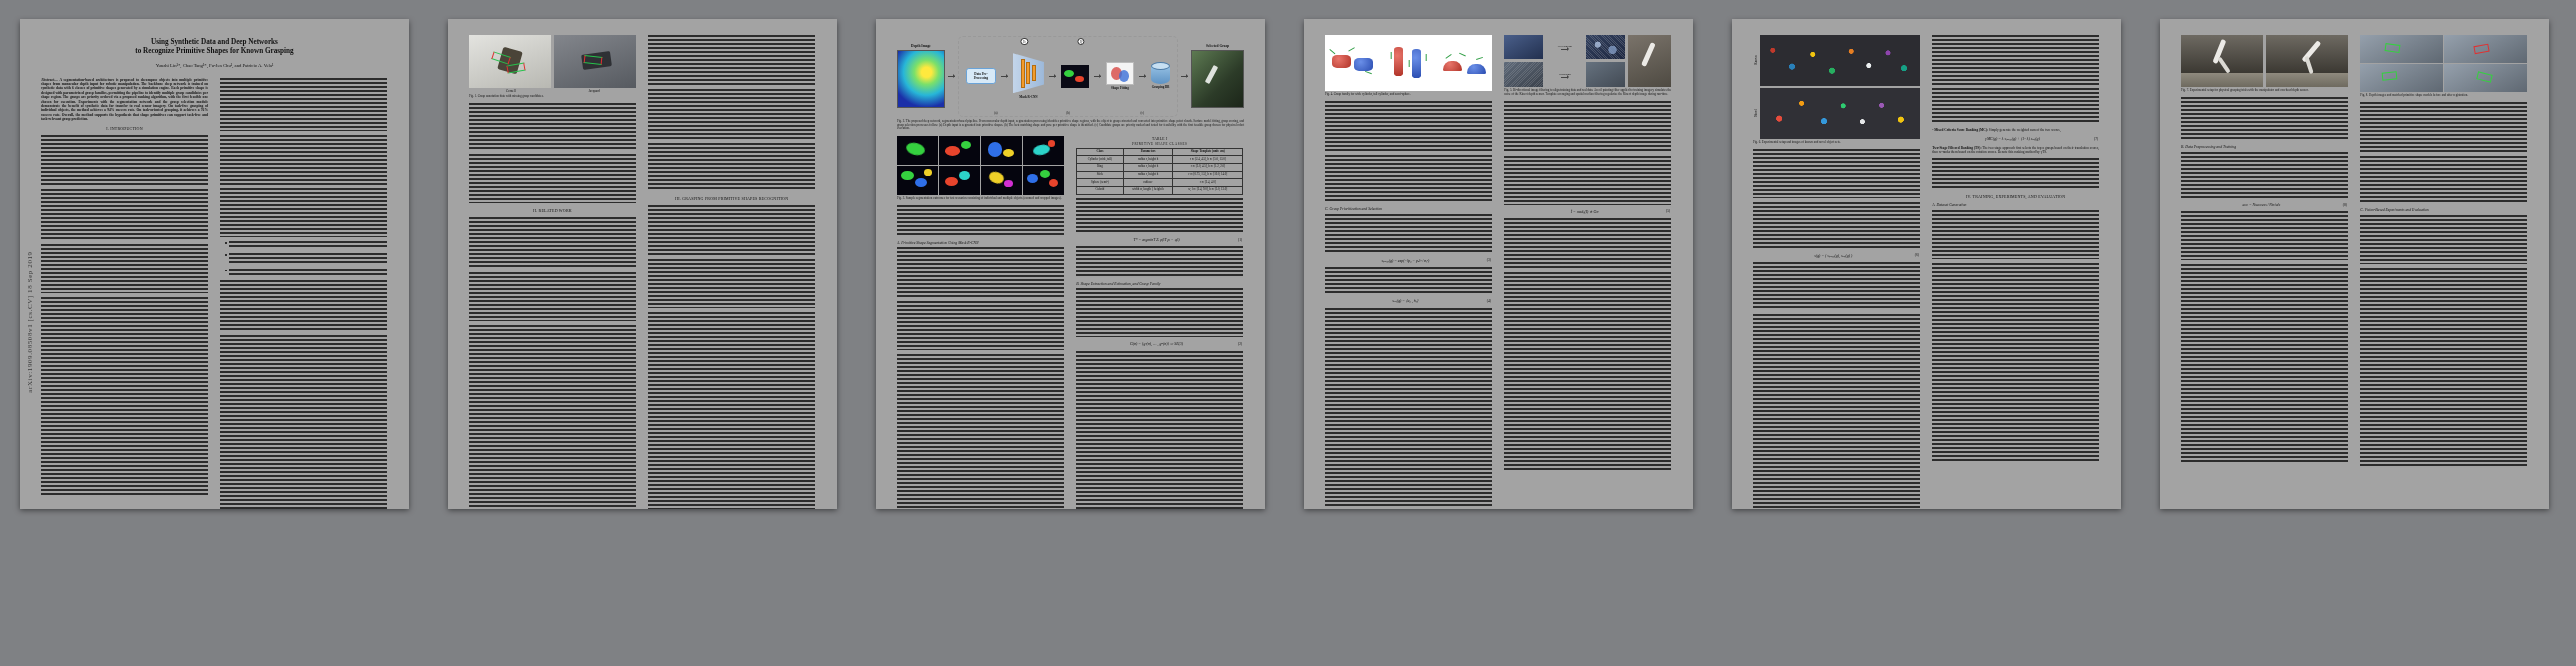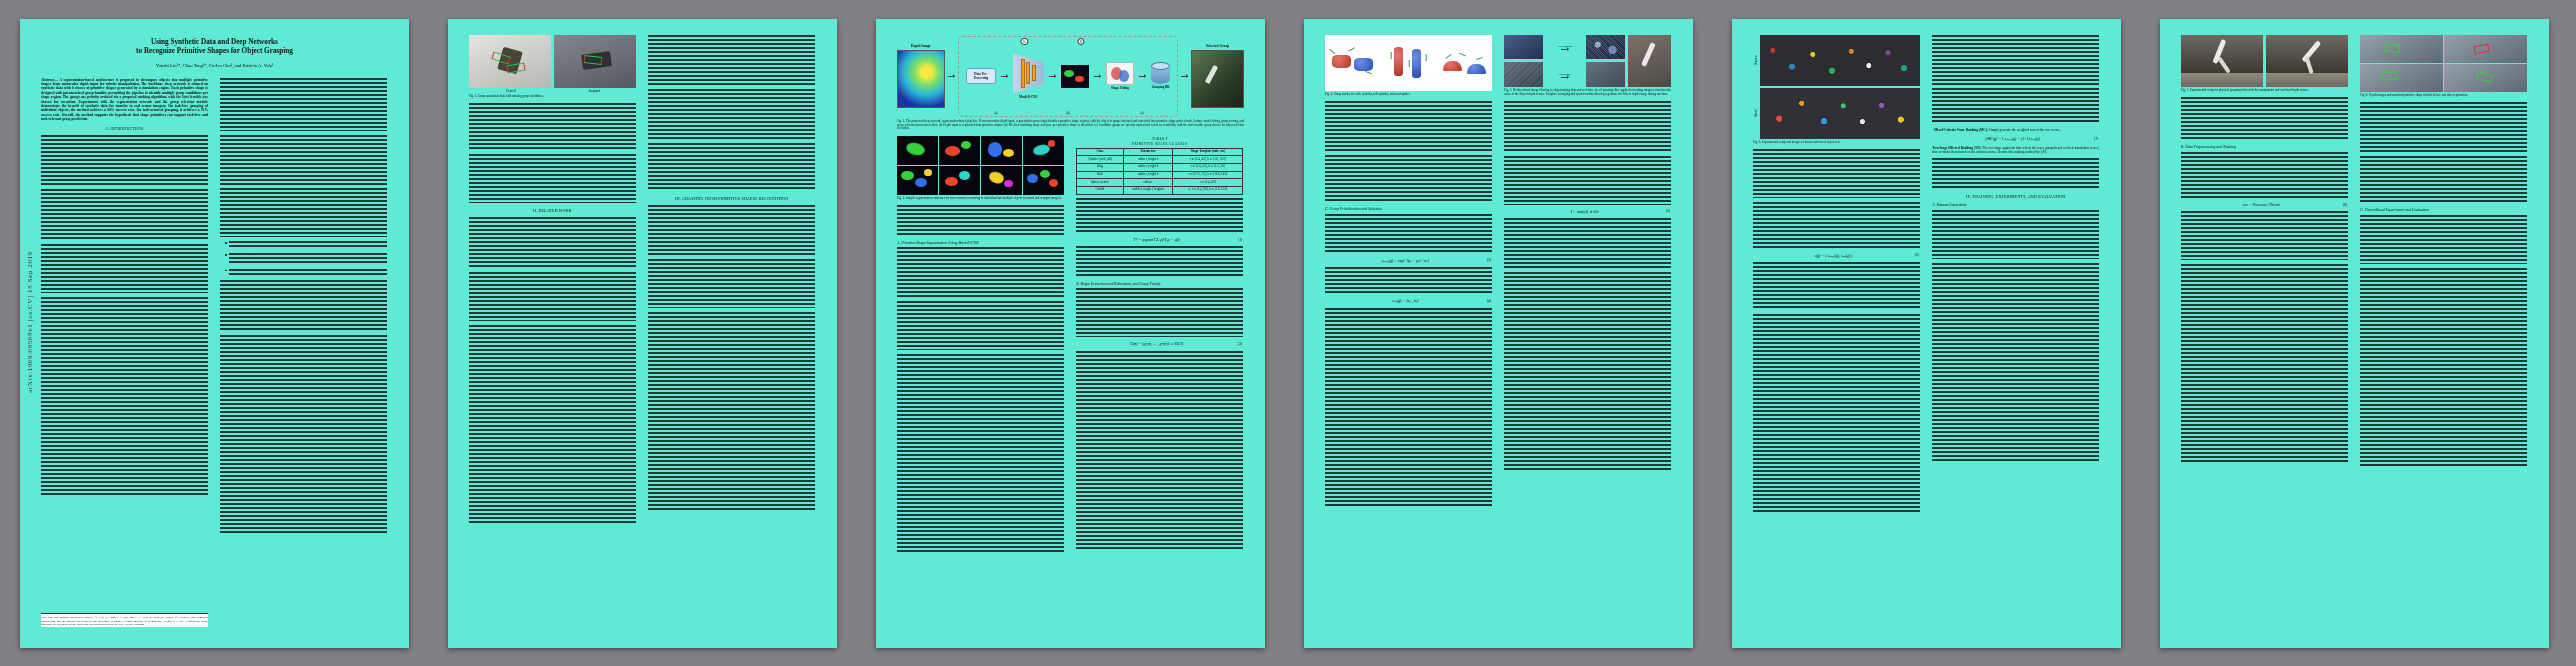--- a/index.html
+++ b/index.html
@@ -1,19 +1,19 @@
 <!DOCTYPE html>
 <html style="font-size:9px"><head>
 <meta charset="utf-8">
 <style>
   *{margin:0;padding:0;box-sizing:border-box}
   html,body{width:2576px;height:667px}
   body{background:#7f8184;font-family:"Liberation Serif",serif;color:#111;overflow:hidden;position:relative}
   .spread{position:absolute;left:20px;top:19px;display:flex;gap:39px}
-  .page{width:389px;height:629px;background:#5eead4;box-shadow:0 1.7px 5.6px rgba(0,0,0,.5);padding:15.6px 21px;position:relative;overflow:hidden}
+  .page{width:389px;height:490px;background:#a3a3a3;box-shadow:0 1.7px 5.6px rgba(0,0,0,.5);padding:15.6px 21px;position:relative;overflow:hidden}
   .cols{display:flex;gap:12.2px;overflow:hidden}
   .col{width:167px;height:100%;overflow:hidden;position:relative}
   
   .h1{font-size:7.2px;font-weight:bold;text-align:center;line-height:1.3}
   .authors{font-size:4.7px;text-align:center;margin-top:6.1px}
   .head{margin-bottom:10px;margin-top:3.3px}
   
   .abs{font-size:3.6px;font-weight:bold;text-align:justify;line-height:1.22;margin-bottom:3.3px}
   .sec{font-size:4px;text-align:center;letter-spacing:0.2px;margin:5px 3.3px 3.9px;line-height:1.25}
   .subsec{font-size:3.8px;font-style:italic;margin:4.4px 0 2.8px}
@@ -111,21 +111,21 @@
 </style>
 </head>
 <body>
 
 <div class="spread">
 
   <section class="page">
     <div class="stamp">arXiv:1909.08508v1  [cs.CV]  18 Sep 2019</div>
     <div class="head">
       <div class="h1">Using Synthetic Data and Deep Networks</div>
-      <div class="h1">to Recognize Primitive Shapes for Object Grasping</div>
+      <div class="h1">to Recognize Primitive Shapes for Known Grasping</div>
       <div class="authors">Yunzhi Lin¹*, Chao Tang¹*, Fu-Jen Chu¹, and Patricio A. Vela¹</div>
     </div>
     <div class="cols" style="height:549px">
       <div class="col">
         <p class="abs">Abstract— A segmentation-based architecture is proposed to decompose objects into multiple primitive shapes from monocular depth input for robotic manipulation. The backbone deep network is trained on synthetic data with 6 classes of primitive shapes generated by a simulation engine. Each primitive shape is designed with parametrized grasp families, permitting the pipeline to identify multiple grasp candidates per shape region. The grasps are priority ordered via a proposed ranking algorithm, with the first feasible one chosen for execution. Experiments with the segmentation network and the grasp selection module demonstrate the benefit of synthetic data for transfer to real sensor imagery. On task-free grasping of individual objects, the method achieves a 94% success rate. On task-oriented grasping, it achieves a 76% success rate. Overall, the method supports the hypothesis that shape primitives can support task-free and task-relevant grasp prediction.</p>
         <div class="sec">I. INTRODUCTION</div>
         <div class="tl" style="height:50px"></div>
         <div class="tl" style="height:51px"></div>
         <div class="tl" style="height:49px"></div>
         <div class="tl" style="height:200px"></div>

